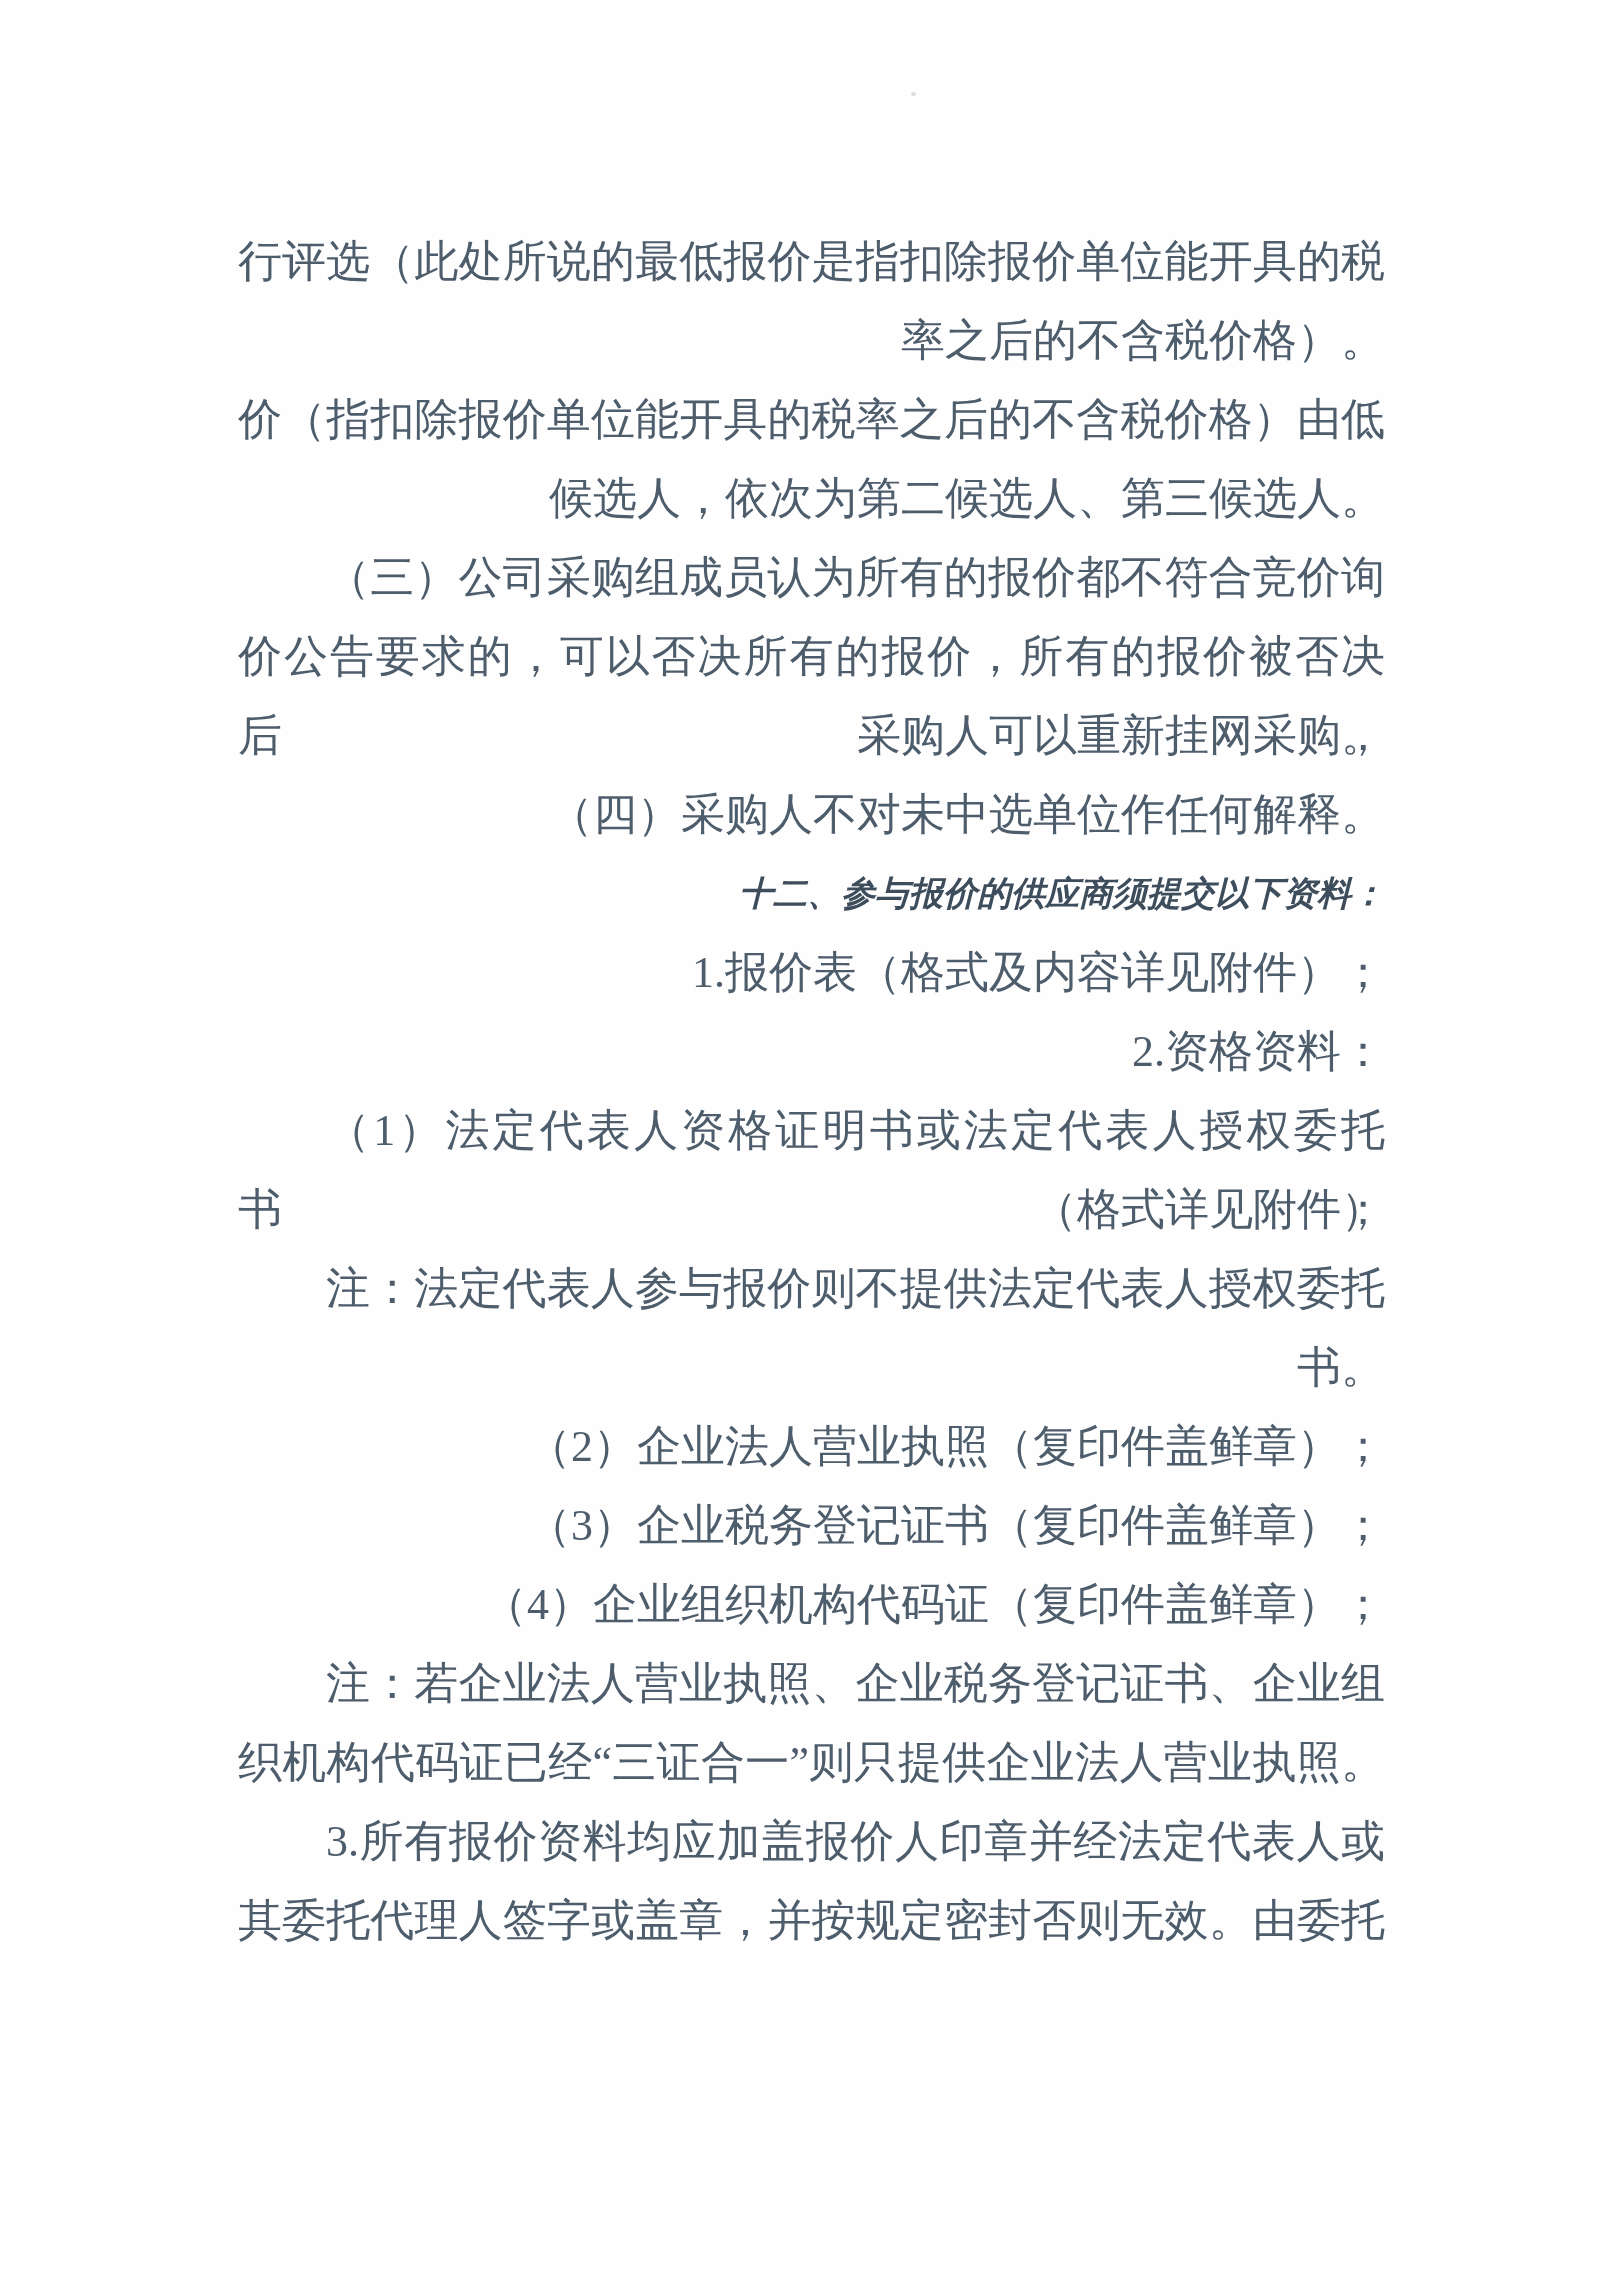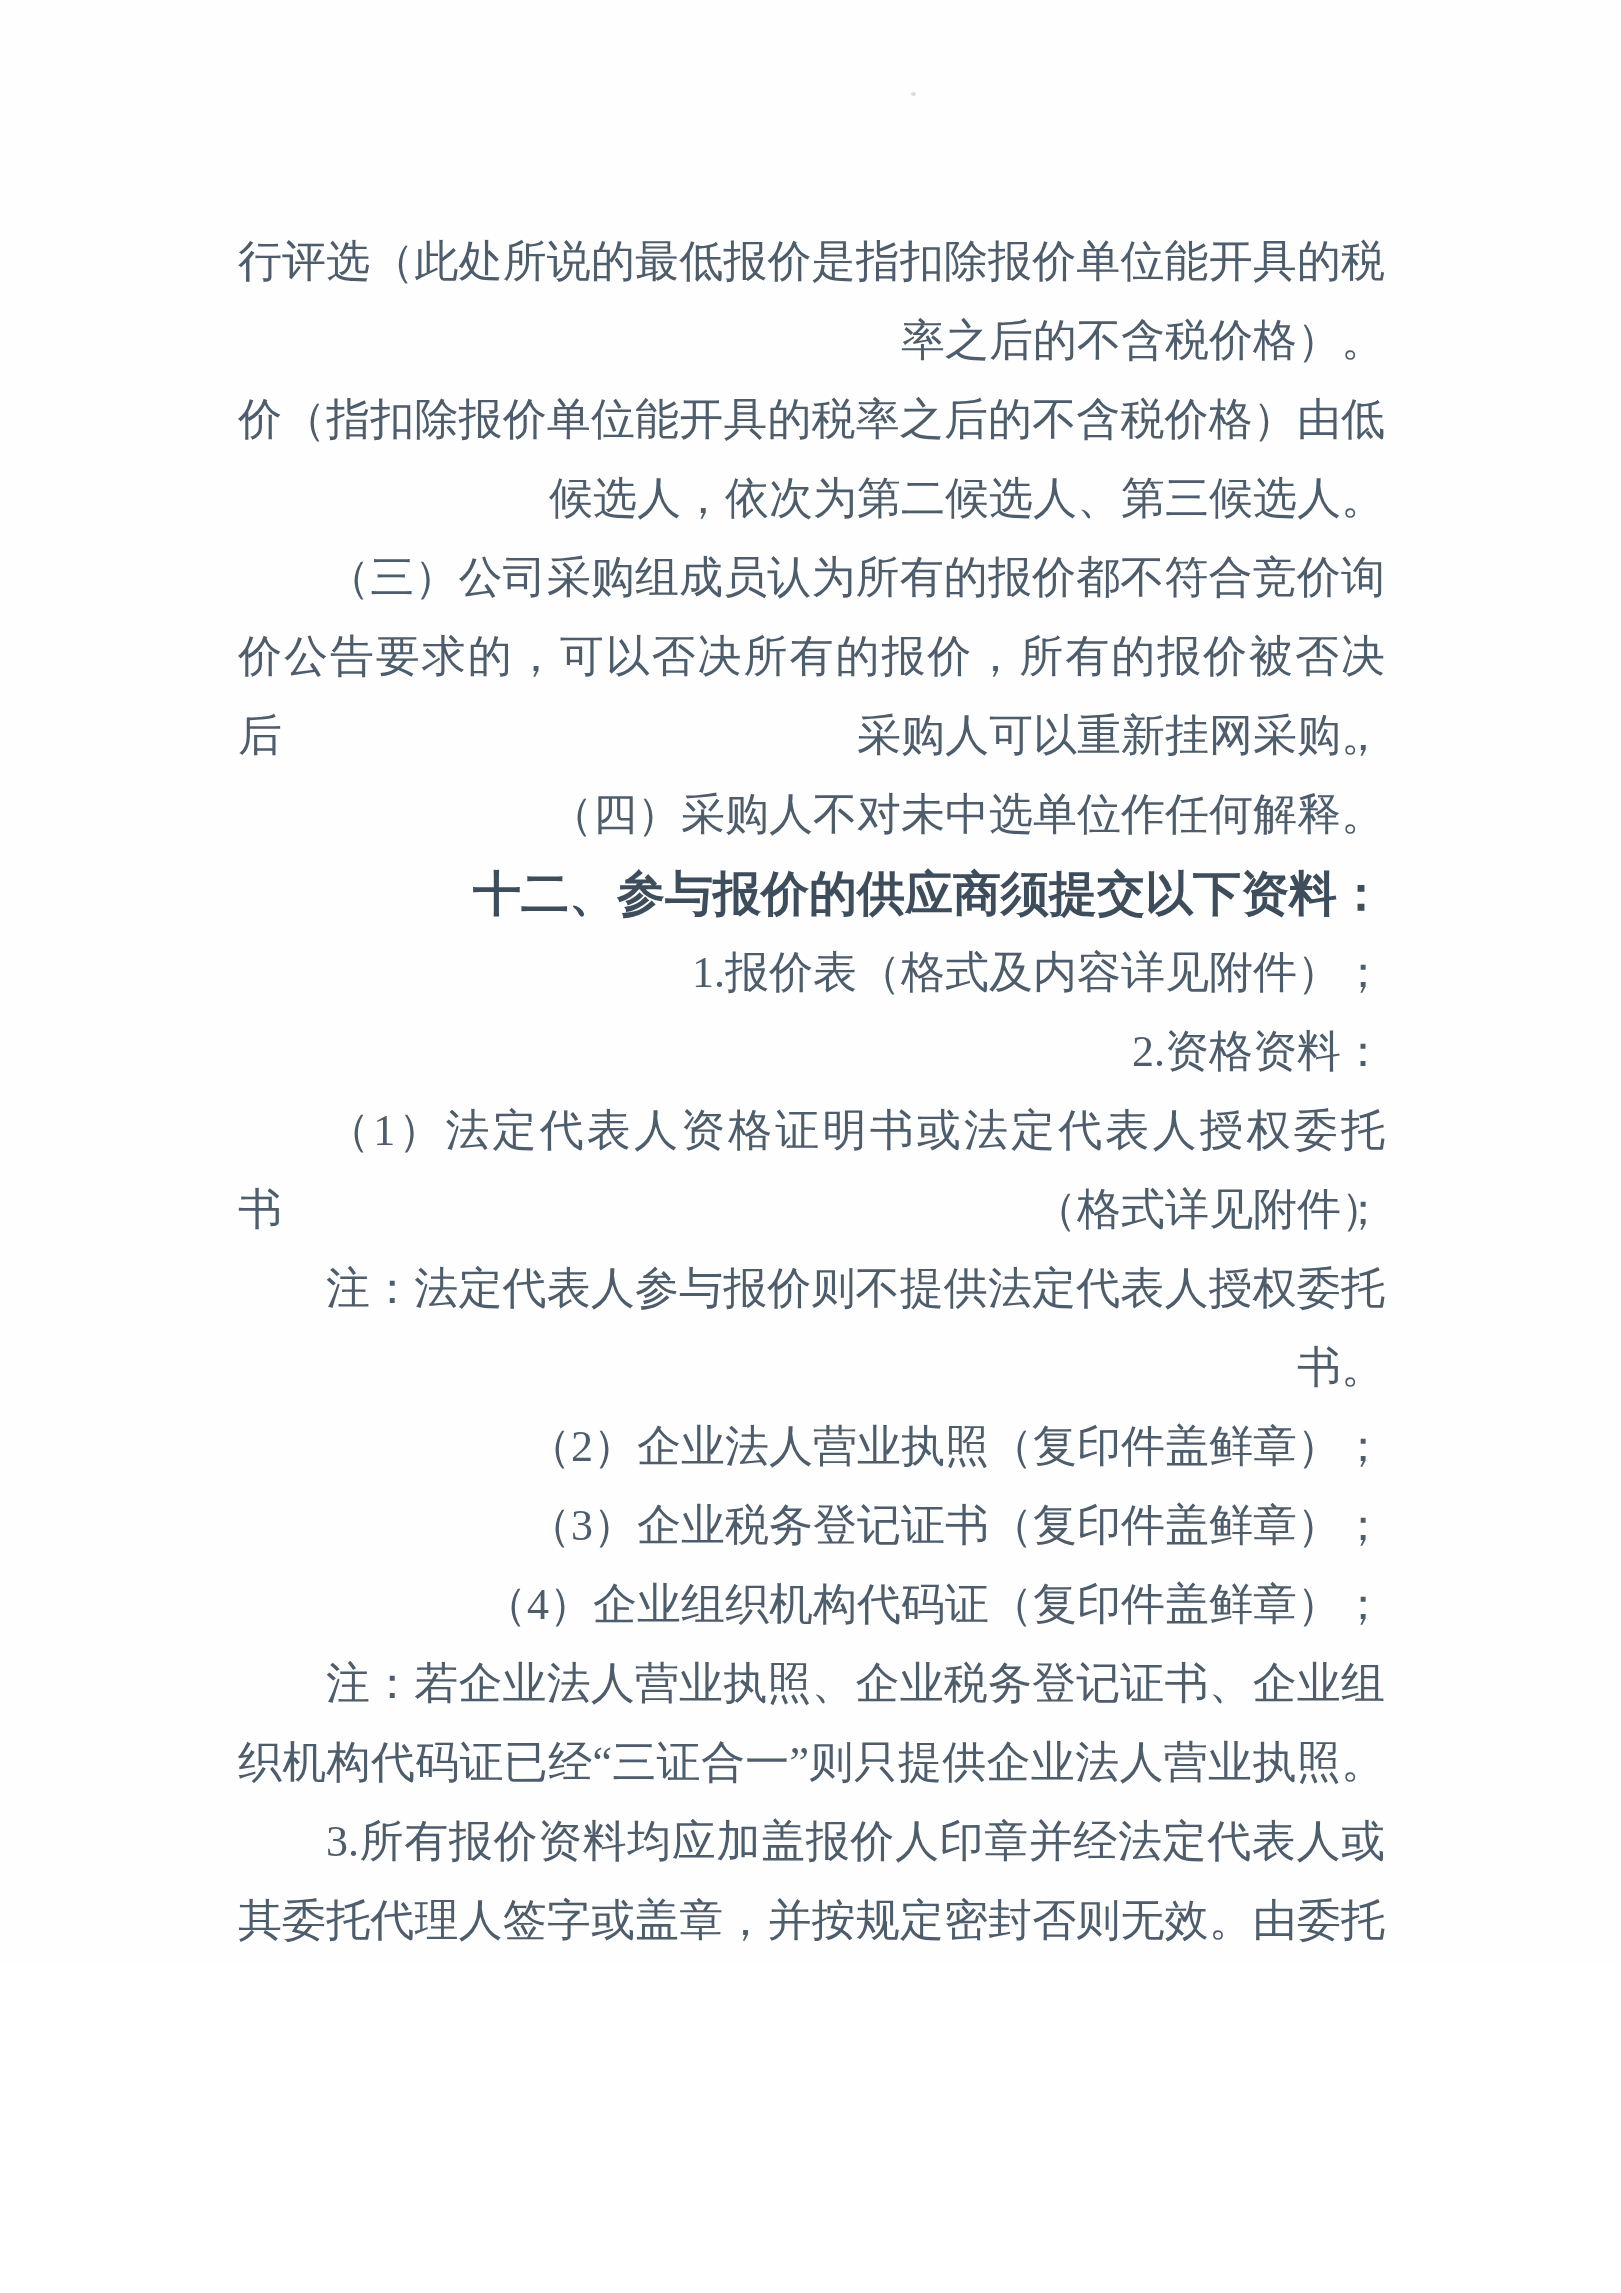--- a/index.html
+++ b/index.html
@@ -23,21 +23,22 @@
     text-justify:inter-ideograph;
   }
   .line.justify {
     text-align:justify;
     text-align-last:justify;
   }
   .line.indent { text-indent:88px; }
   .line.heading {
     font-family:"Liberation Sans","DejaVu Sans",sans-serif;
     font-weight:700;
-    font-size:48px;
+    font-size:34px;
+    font-style:italic;
   }
   .page-number {
     position:absolute;
     top:2094px; left:728px; width:147px;
     text-align:center;
     font-size:30px;
     font-family:"Liberation Sans","DejaVu Sans",sans-serif;
   }
   
   .scan-mark {

